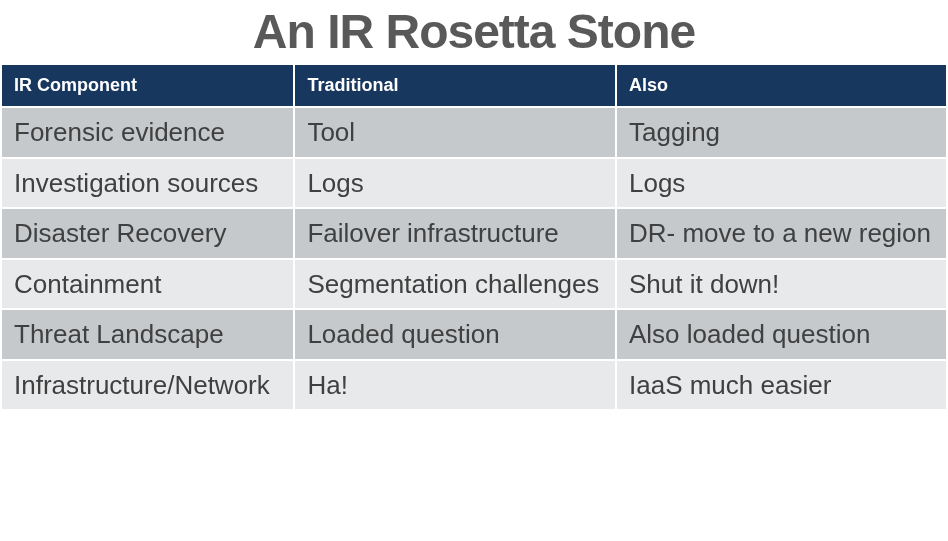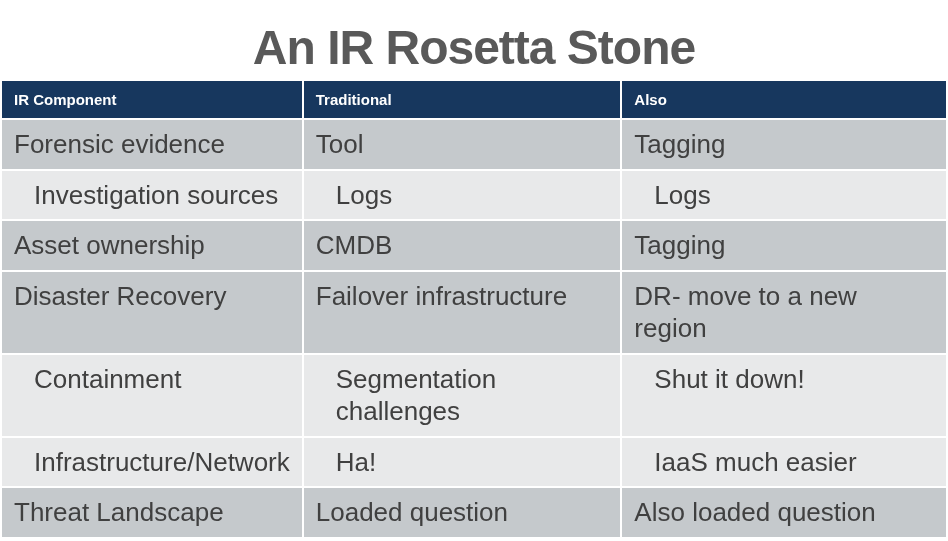--- a/index.html
+++ b/index.html
@@ -11,51 +11,50 @@
       font-family: "Century Gothic", "Trebuchet MS", Arial, sans-serif;
       background: #ffffff;
       width: 948px;
       padding: 0;
     }
     .title {
       text-align: center;
       font-size: 48px;
       font-weight: bold;
       color: #595959;
-      padding: 20px 0 4px 0;
+      padding: 4px 0 4px 0;
       letter-spacing: -1px;
     }
     .table {
       width: 100%;
       border-collapse: separate;
       border-spacing: 2px 2px;
     }
     .header-row td {
       background: #17375e;
       color: #ffffff;
       font-weight: bold;
-      font-size: 15px;
+      font-size: 18px;
       padding: 10px 12px;
       text-align: left;
       vertical-align: middle;
     }
     .data-row td {
       color: #404040;
       font-size: 26px;
       padding: 8px 12px;
       text-align: left;
       vertical-align: top;
       line-height: 1.25;
     }
     .row-dark td {
       background: #c5c9cc;
     }
     .row-light td {
       background: #e8e9ea;
-      padding-left: 32px;
     }
     .col-0 { width: 31%; }
     .col-1 { width: 34%; margin-left: 28px; }
     .col-2 { width: 35%; }
   </style>
 </head>
 <body>
 
 <div class="title">An IR Rosetta Stone</div>
 
@@ -70,38 +69,33 @@
     <td>Forensic evidence</td>
     <td>Tool</td>
     <td>Tagging</td>
   </tr>
   <tr class="data-row row-light">
     <td>Investigation sources</td>
     <td>Logs</td>
     <td>Logs</td>
   </tr>
   <tr class="data-row row-dark">
-    <td>Asset ownership</td>
-    <td>CMDB</td>
-    <td>Tagging</td>
-  </tr>
-  <tr class="data-row row-dark">
     <td>Disaster Recovery</td>
     <td>Failover infrastructure</td>
     <td>DR- move to a new region</td>
   </tr>
   <tr class="data-row row-light">
     <td>Containment</td>
     <td>Segmentation challenges</td>
     <td>Shut it down!</td>
   </tr>
+  <tr class="data-row row-dark">
+    <td>Threat Landscape</td>
+    <td>Loaded question</td>
+    <td>Also loaded question</td>
+  </tr>
   <tr class="data-row row-light">
     <td>Infrastructure/Network</td>
     <td>Ha!</td>
     <td>IaaS much easier</td>
   </tr>
-  <tr class="data-row row-dark">
-    <td>Threat Landscape</td>
-    <td>Loaded question</td>
-    <td>Also loaded question</td>
-  </tr>
 </tbody>
   </table>
 
 </body></html>

